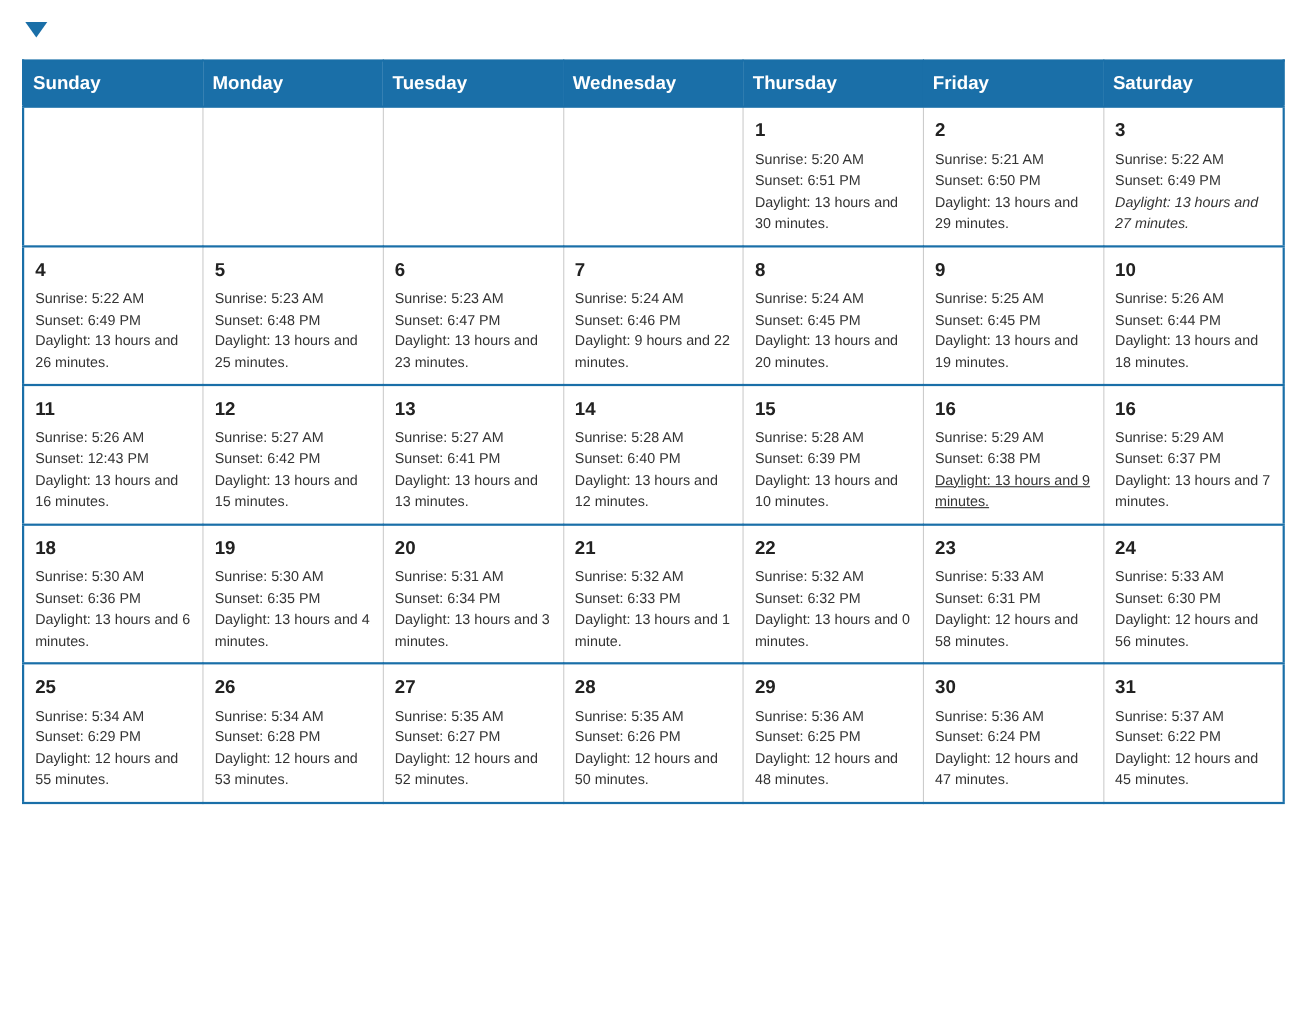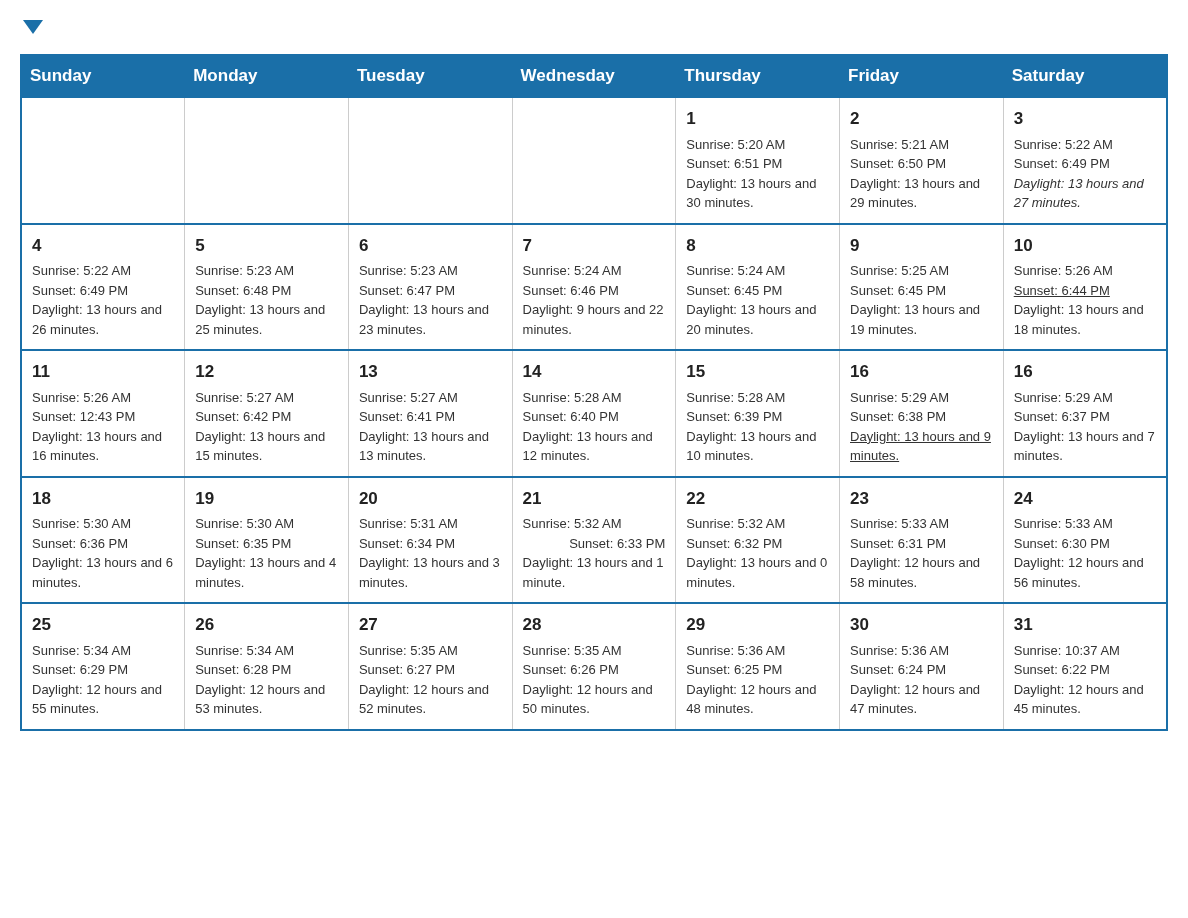--- a/index.html
+++ b/index.html
@@ -186,21 +186,21 @@
         </td>
         <td>
           <span class="day-number">9</span>
           <span style="display: block;">Sunrise: 5:25 AM</span>
           <span style="display: block;">Sunset: 6:45 PM</span>
           <span style="display: block;">Daylight: 13 hours and 19 minutes.</span>
         </td>
         <td>
           <span class="day-number">10</span>
           <span style="display: block;">Sunrise: 5:26 AM</span>
-          <span style="display: block; text-decoration: underline;">Sunset: 6:44 PM</span>
+          <span style="display: block;">Sunset: 6:44 PM</span>
           <span style="display: block;">Daylight: 13 hours and 18 minutes.</span>
         </td>
       </tr>
       <tr>
         <td>
           <span class="day-number">11</span>
           <span style="display: block;">Sunrise: 5:26 AM</span>
           <span style="display: block;">Sunset: 12:43 PM</span>
           <span style="display: block;">Daylight: 13 hours and 16 minutes.</span>
         </td>
@@ -256,21 +256,21 @@
         </td>
         <td>
           <span class="day-number">20</span>
           <span style="display: block;">Sunrise: 5:31 AM</span>
           <span style="display: block;">Sunset: 6:34 PM</span>
           <span style="display: block;">Daylight: 13 hours and 3 minutes.</span>
         </td>
         <td>
           <span class="day-number">21</span>
           <span style="display: block;">Sunrise: 5:32 AM</span>
-          <span style="display: block; text-align: right;">Sunset: 6:33 PM</span>
+          <span style="display: block;">Sunset: 6:33 PM</span>
           <span style="display: block;">Daylight: 13 hours and 1 minute.</span>
         </td>
         <td>
           <span class="day-number">22</span>
           <span style="display: block;">Sunrise: 5:32 AM</span>
           <span style="display: block;">Sunset: 6:32 PM</span>
           <span style="display: block;">Daylight: 13 hours and 0 minutes.</span>
         </td>
         <td>
           <span class="day-number">23</span>
@@ -317,19 +317,19 @@
           <span style="display: block;">Daylight: 12 hours and 48 minutes.</span>
         </td>
         <td>
           <span class="day-number">30</span>
           <span style="display: block;">Sunrise: 5:36 AM</span>
           <span style="display: block;">Sunset: 6:24 PM</span>
           <span style="display: block;">Daylight: 12 hours and 47 minutes.</span>
         </td>
         <td>
           <span class="day-number">31</span>
-          <span style="display: block;">Sunrise: 10:37 AM</span>
+          <span style="display: block;">Sunrise: 5:37 AM</span>
           <span style="display: block;">Sunset: 6:22 PM</span>
           <span style="display: block;">Daylight: 12 hours and 45 minutes.</span>
         </td>
       </tr>
     </tbody>
 </table>
 
 </body></html>

